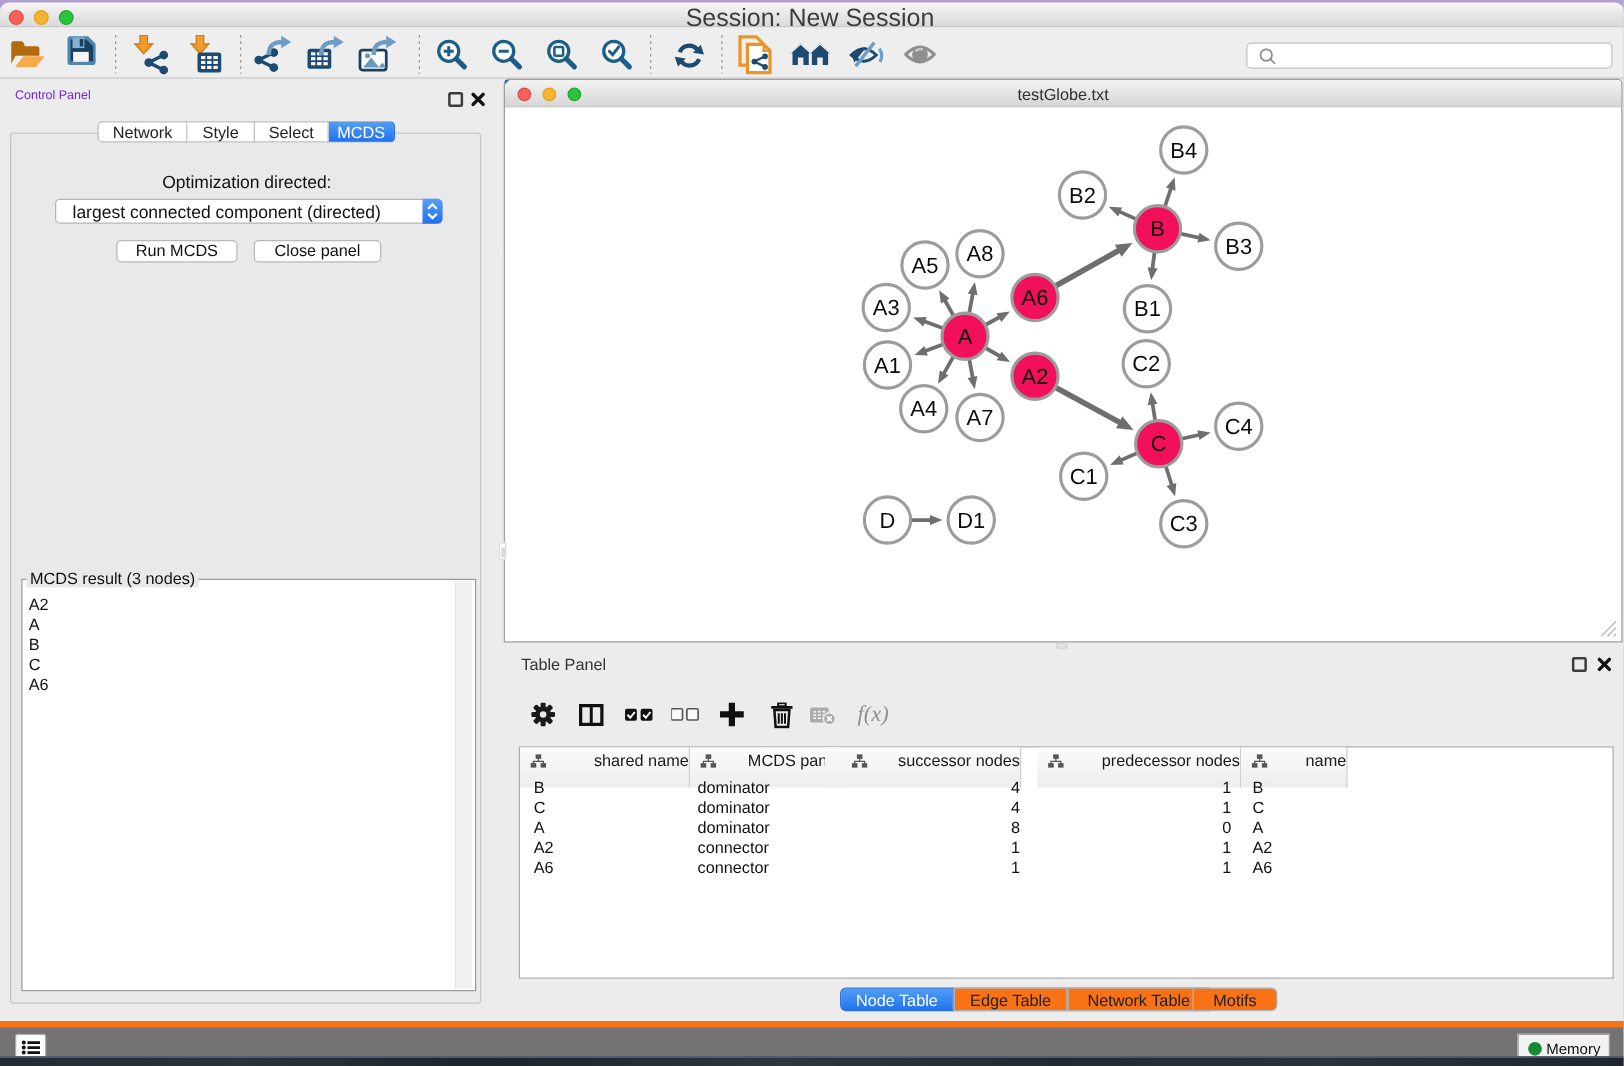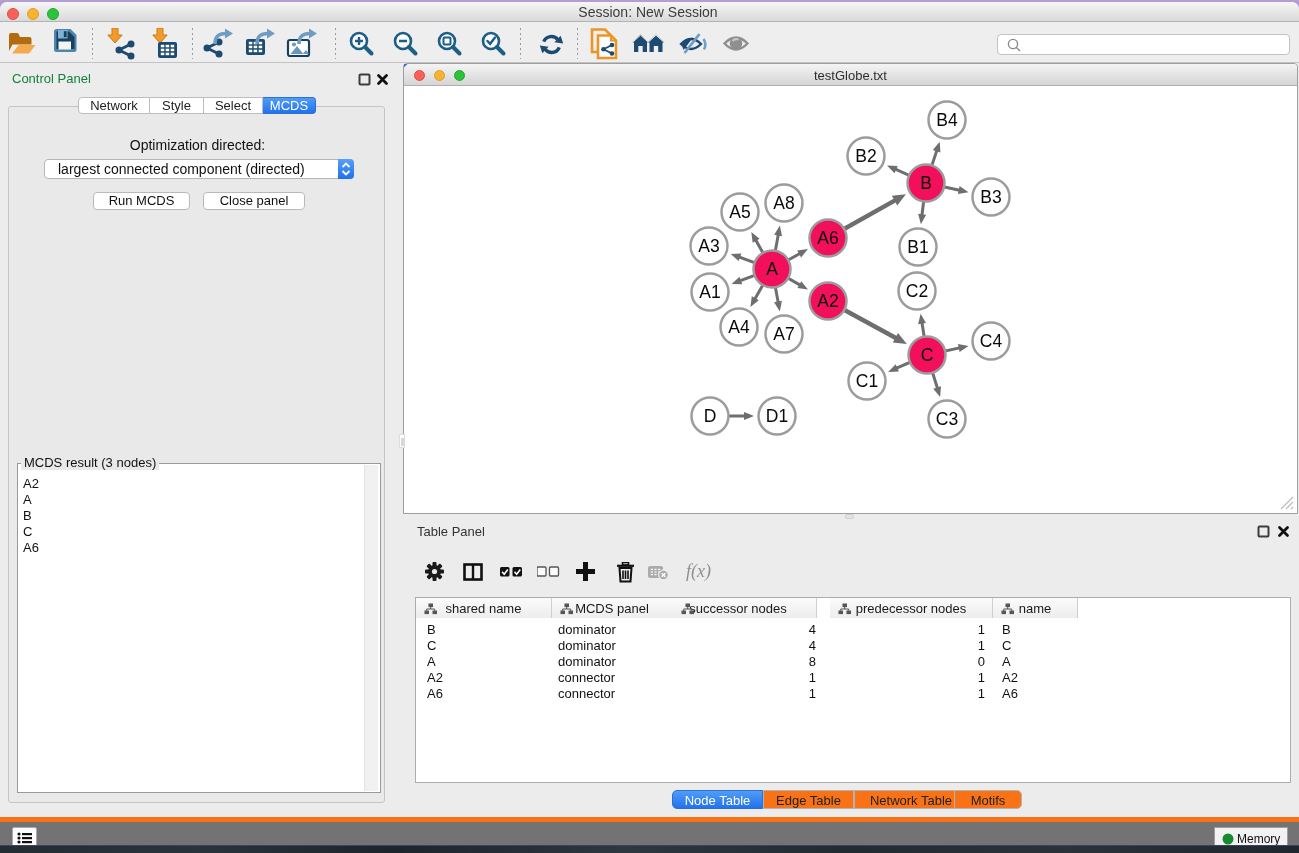--- a/index.html
+++ b/index.html
@@ -1,27 +1,27 @@
 <!DOCTYPE html>
 <html><head><meta charset="utf-8"><style>
 *{margin:0;padding:0;box-sizing:border-box}
 html,body{width:1299px;height:853px;overflow:hidden}
 body{font-family:"Liberation Sans",sans-serif;background:#b29ed3;position:relative}
 .abs{position:absolute}
 #app{position:absolute;left:0;top:2px;width:1299px;height:843px;background:#ececec;border-radius:7px 7px 0 0;overflow:hidden}
 #titlebar{position:absolute;left:0;top:0;width:1299px;height:20px;background:linear-gradient(#f6f6f6,#d9d9d9);border-bottom:1px solid #b4b4b4;border-radius:7px 7px 0 0}
 .tl{position:absolute;top:6px;width:12px;height:12px;border-radius:50%}
-#titletext{position:absolute;top:2px;width:1296px;text-align:center;font-size:14px;color:#3c3c3c}
+#titletext{position:absolute;top:2px;width:1296px;text-align:center;font-size:20px;color:#3c3c3c}
 #toolbar{position:absolute;left:0;top:20px;width:1299px;height:41px;background:#eeeeee;border-bottom:1px solid #c3c3c3}
 .tsep{position:absolute;top:6px;height:31px;width:1px;background-image:linear-gradient(#9a9a9a 40%,rgba(255,255,255,0) 0%);background-size:1px 5px}
 #searchbox{position:absolute;left:997px;top:12px;width:293px;height:21px;background:#fff;border:1px solid #c2c2c2;border-radius:4px}
 #content{position:absolute;left:0;top:61px;width:1299px;height:754px;background:#ececec}
 #statusbar{position:absolute;left:0;top:815px;width:1299px;height:44px;background:#737373;border-top:5px solid #f97316}
 #deskbottom{position:absolute;left:0;top:845px;width:1299px;height:8px;border-top:1px solid #3a445c;background:linear-gradient(90deg,#232b33,#2a333c 15%,#1d242c 30%,#2e3640 48%,#222a32 65%,#2b323a 82%,#1f262e)}
-.ptitle{font-size:13px;color:#15803d}
+.ptitle{font-size:10px;color:#6d28d9}
 
 #cpanel{position:absolute;left:0;top:0;width:391px;height:754px}
 #cp-inner{position:absolute;left:8px;top:43px;width:377px;height:697px;background:#e9e9e9;border:1px solid #c5c5c5;border-radius:3px}
 .tabs{position:absolute;display:flex;z-index:3}
 .tab{height:17px;font-size:13px;color:#222;background:#fff;border:1px solid #bdbdbd;border-left:none;text-align:center;line-height:16px}
 .tab.first{border-left:1px solid #bdbdbd;border-radius:4px 0 0 4px}
 .tab.last{border-radius:0 4px 4px 0}
 .tab.sel{background:linear-gradient(#509df6,#2272ee);color:#fff;border-color:#2a6fd8}
 .btn{position:absolute;height:18px;background:#fff;border:1px solid #b9b9b9;border-radius:4px;font-size:13px;color:#111;text-align:center;line-height:16px}
 #dropdown{position:absolute;left:44px;top:159px;width:310px;height:20px;background:#fff;border:1px solid #b5b5b5;border-radius:4px;font-size:14px;color:#111;line-height:18px;padding-left:13px}
@@ -32,21 +32,21 @@
 #fsscroll{position:absolute;right:2px;top:1px;width:14px;height:326px;background:#f1f1f1;border-left:1px solid #e2e2e2}
 
 #netwin{position:absolute;left:403px;top:0px;width:895px;height:451px;background:#fff;border:1px solid #9e9e9e;border-radius:4px 4px 0 0}
 #nw-title{position:absolute;left:0;top:0;width:893px;height:22px;background:linear-gradient(#f4f4f4,#d5d5d5);border-bottom:1px solid #b0b0b0;border-radius:4px 4px 0 0}
 #nw-text{position:absolute;top:4px;width:893px;text-align:center;font-size:13px;color:#2e2e2e}
 
 #tpanel{position:absolute;left:391px;top:451px;width:908px;height:303px}
 #tptitle{position:absolute;left:26px;top:10px;font-size:13px;color:#333}
 #tptools{position:absolute;left:24px;top:41px;width:870px;height:36px}
 #ttable{position:absolute;left:24px;top:83px;width:876px;height:186px;background:#fff;border:1px solid #adadad}
-.th{position:absolute;top:0;height:20px;border-right:1px solid #cfcfcf;background:linear-gradient(#fbfbfb,#ededed);font-size:13px;color:#1a1a1a;text-align:center;line-height:22px}
+.th{position:absolute;top:0;height:32px;border-right:1px solid #cfcfcf;background:linear-gradient(#fbfbfb,#ededed);font-size:13px;color:#1a1a1a;text-align:right;line-height:22px}
 .td{position:absolute;font-size:13px;color:#111;height:16px;line-height:16px}
 .bt{position:absolute;top:276px;height:19px;font-size:13px;color:#222;background:#f97316;border:1px solid #b3b3b3;border-top:1px solid #b3b3b3;text-align:center;line-height:19px}
 
 #listbtn{position:absolute;left:12px;top:5px;width:25px;height:21px;background:#fdfdfd;border:1px solid #ababab;border-radius:2px}
 #membtn{position:absolute;left:1214px;top:5px;width:74px;height:23px;background:#f2f2f2;border:1px solid #9e9e9e;font-size:12px;color:#111}
 </style></head><body>
 <div id="app">
 <div id="titlebar">
 <div class="tl" style="left:7px;background:#f7615a;border:1px solid #dd4f47"></div>
 <div class="tl" style="left:27px;background:#f6b231;border:1px solid #dfa023"></div>

